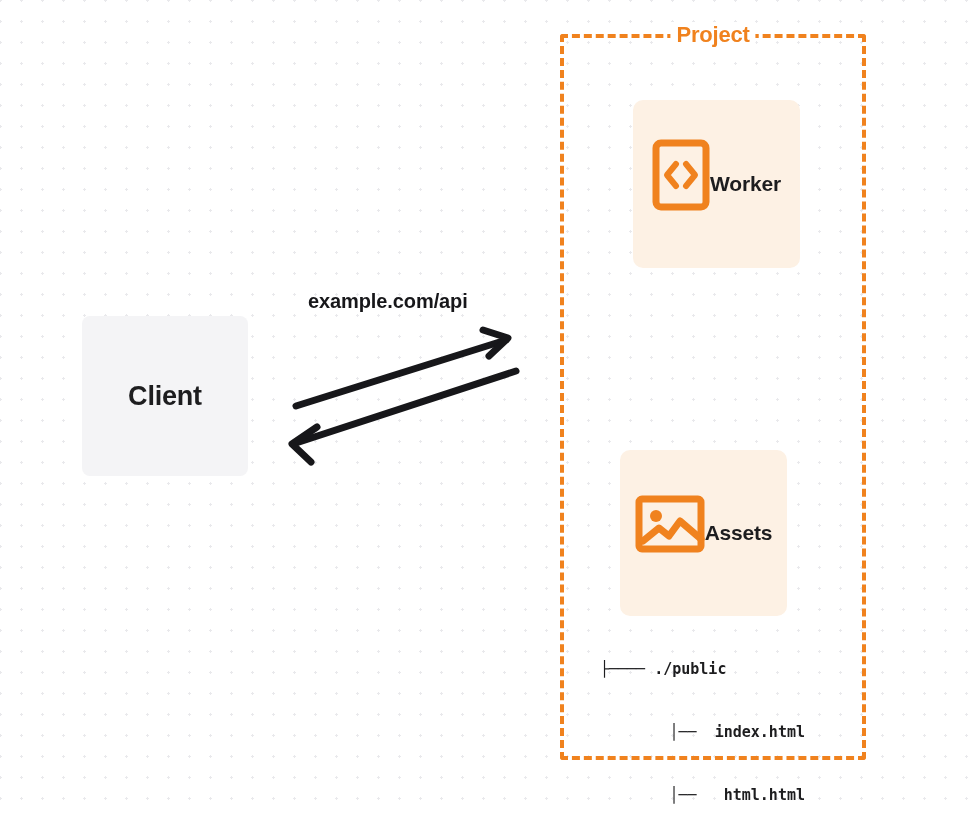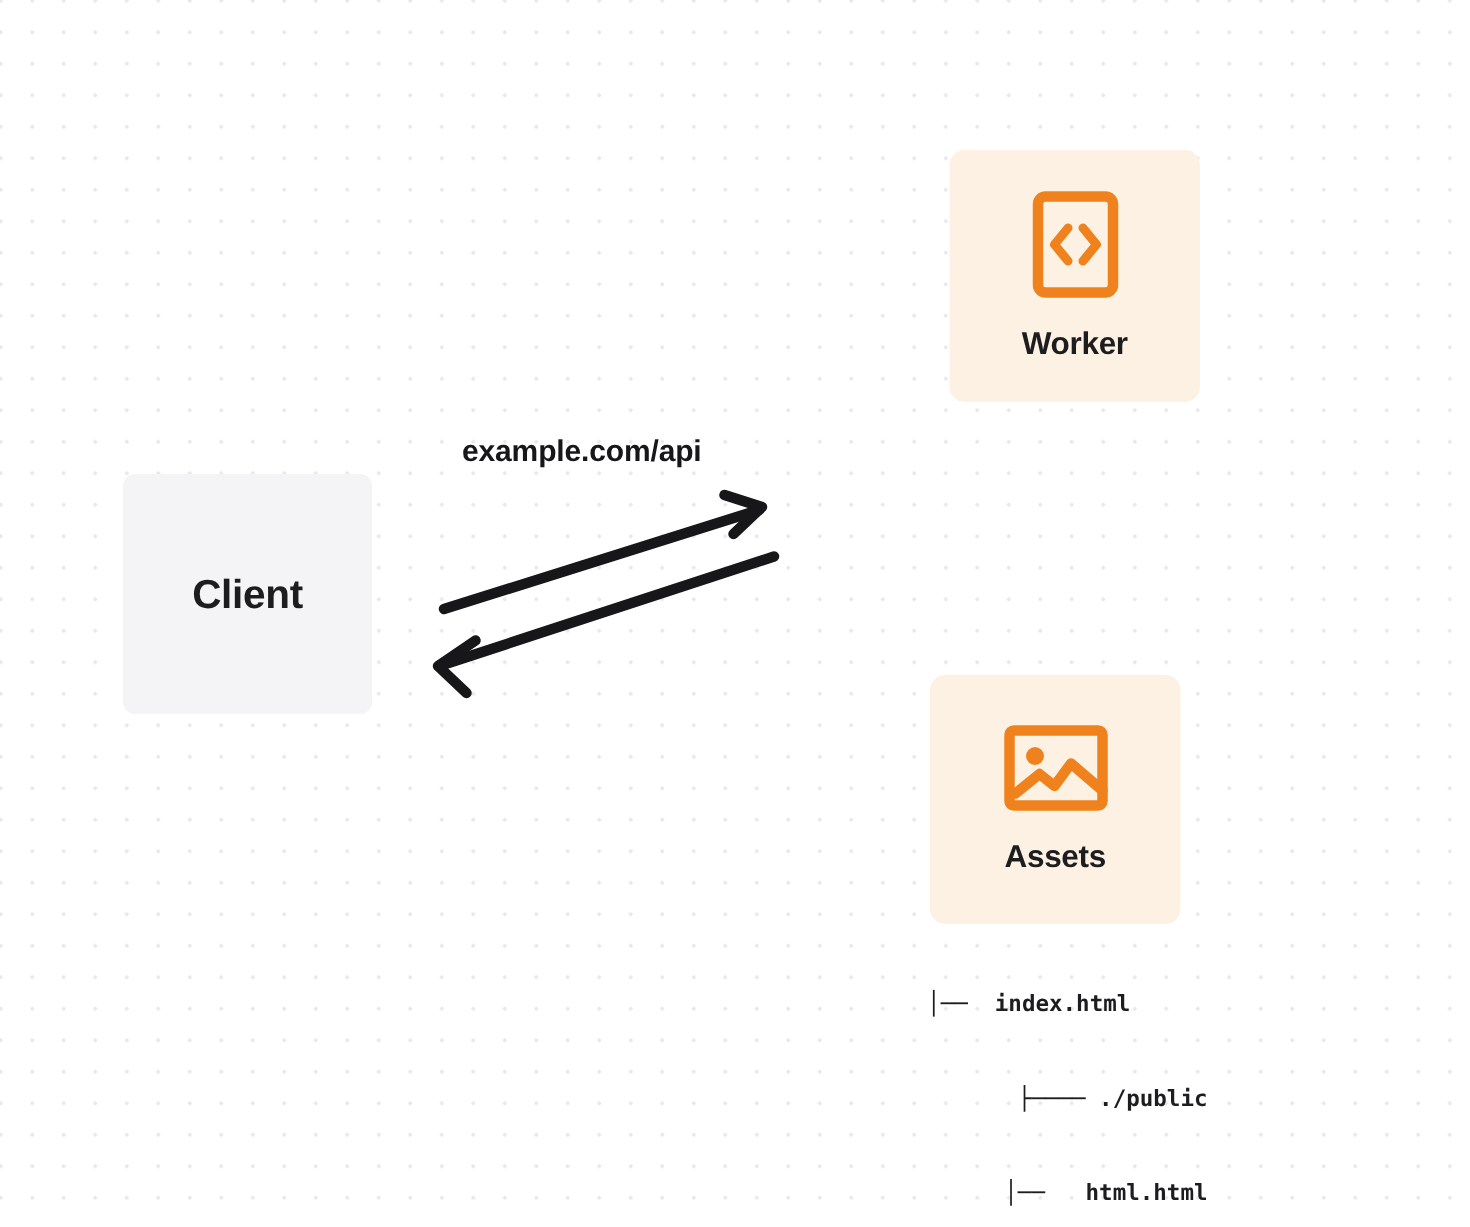--- a/index.html
+++ b/index.html
@@ -89,21 +89,21 @@
     letter-spacing: -0.2px;
     white-space: nowrap;
   }
 
   
   .service-card {
     position: absolute;
     background: #fdf1e4;
     border-radius: 10px;
     display: flex;
-    flex-direction: column;
+    flex-direction: row;
     align-items: center;
     justify-content: center;
   }
   #worker-card {
     left: 633px;
     top: 100px;
     width: 167px;
     height: 168px;
   }
   #assets-card {
@@ -159,20 +159,23 @@
       <line x1="296" y1="406" x2="506" y2="340"></line>
       <polyline points="483,330 508,338 489,356"></polyline>
 
       <line x1="516" y1="371" x2="296" y2="443"></line>
       <polyline points="317,427 292,444 311,462"></polyline>
     </g>
   </svg>
 
   <div id="request-label">example.com/api</div>
 
+  <div id="project-container">
+    <div id="project-title">Project</div>
+  </div>
 
   <div id="worker-card" class="service-card">
     <span class="card-icon">
       <svg width="58" height="72" viewBox="0 0 58 72" xmlns="http://www.w3.org/2000/svg">
         <rect x="4" y="4" width="50" height="64" rx="5" ry="5" fill="none" stroke="#f0821e" stroke-width="7"></rect>
         <polyline points="24,25 15,36 24,47" fill="none" stroke="#f0821e" stroke-width="6" stroke-linecap="round" stroke-linejoin="round"></polyline>
         <polyline points="34,25 43,36 34,47" fill="none" stroke="#f0821e" stroke-width="6" stroke-linecap="round" stroke-linejoin="round"></polyline>
       </svg>
     </span>
     <span class="card-label">Worker</span>
@@ -183,19 +186,19 @@
       <svg width="70" height="58" viewBox="0 0 70 58" xmlns="http://www.w3.org/2000/svg">
         <rect x="4" y="4" width="62" height="50" rx="3" ry="3" fill="none" stroke="#f0821e" stroke-width="7"></rect>
         <circle cx="21" cy="21" r="6" fill="#f0821e"></circle>
         <polyline points="8,46 24,33 34,41 45,26 66,44" fill="none" stroke="#f0821e" stroke-width="7" stroke-linecap="round" stroke-linejoin="round"></polyline>
       </svg>
     </span>
     <span class="card-label">Assets</span>
   </div>
 
   <div id="file-tree">
+    <span class="tree-row">├──── ./public</span>
     <span class="tree-row">  │──  index.html</span>
-    <span class="tree-row">├──── ./public</span>
     <span class="tree-row">  │──   html.html</span>
     
   </div>
 
 </div>
 
 </body></html>

